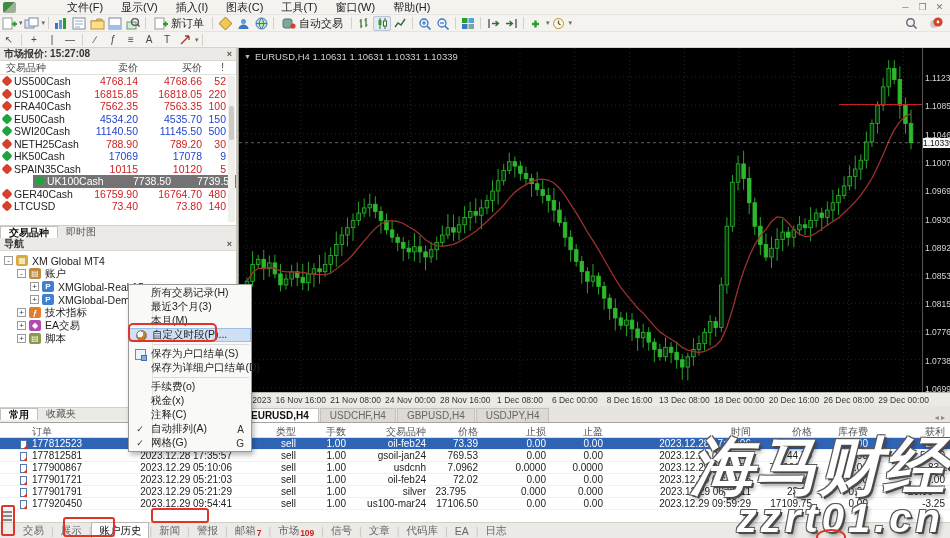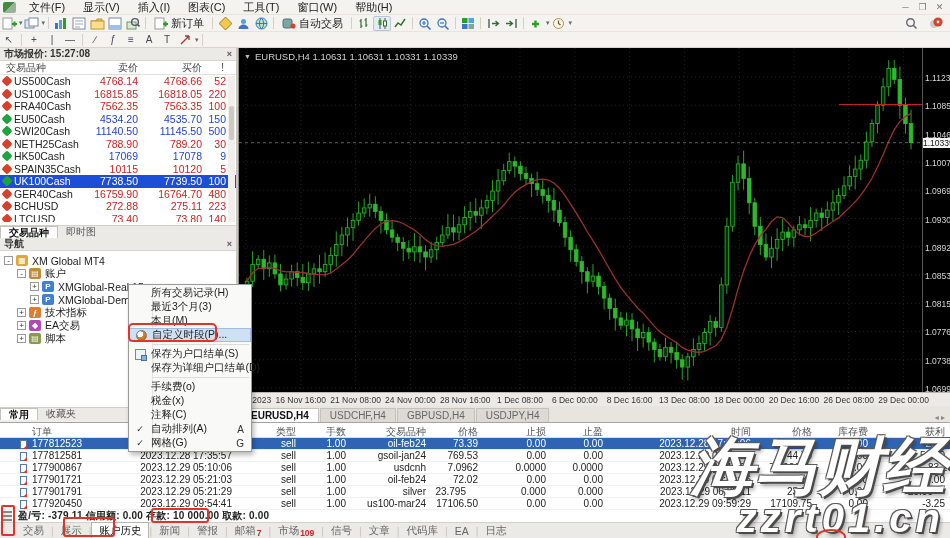--- a/index.html
+++ b/index.html
@@ -1,20 +1,20 @@
 <!DOCTYPE html>
 <html><head>
 <meta charset="utf-8">
 <style>
   *{box-sizing:border-box;margin:0;padding:0;}
   html,body{width:950px;height:538px;overflow:hidden;}
   body{position:relative;font-family:"Liberation Sans","DejaVu Sans",sans-serif;background:#f0eeeb;font-size:11px;color:#222;}
 
   
-  .menubar{position:absolute;left:0;top:0;width:950px;height:14px;background:#f5f3f0;display:flex;align-items:center;z-index:5;}
+  .menubar{position:absolute;left:0;top:0;width:950px;height:14px;background:#f5f3f0;display:flex;align-items:center;z-index:5;gap:38px;}
   .appicon{width:13px;height:11px;margin:0 4px 0 3px;background:linear-gradient(135deg,#3f8e3f 50%,#9ab29a 50%);border-radius:2px;}
   .menu-item{padding:0 9px;font-size:11px;line-height:14px;color:#222;cursor:default;}
   .winctl{margin-left:auto;display:flex;align-items:center;gap:4px;padding-right:4px;color:#777;font-size:9px;}
   .winctl span{width:13px;text-align:center;}
 
   .toolbar{position:absolute;left:0;width:950px;background:#f5f3f0;display:flex;align-items:center;z-index:5;}
   #tb1{top:14px;height:17px;border-top:1px solid #e7e4e0;}
   #tb2{top:31px;height:17px;border-top:1px solid #e7e4e0;border-bottom:1px solid #d7d3cd;}
   .tsep{width:1px;height:12px;background:#d3cfc9;margin:0 3px;flex:0 0 auto;}
   .ti{height:15px;min-width:18px;display:inline-flex;align-items:center;justify-content:center;font-size:10px;color:#445;flex:0 0 auto;position:relative;border-radius:2px;}
@@ -30,21 +30,21 @@
   .panel-x{margin-left:auto;color:#555;font-size:9px;}
   #mw{position:absolute;left:0;top:48px;width:238px;height:190px;background:#fff;border-right:2px solid #c9c5bf;z-index:4;}
   .mw-head{display:flex;height:14px;border-bottom:1px solid #e2e0dc;color:#444;font-size:10px;align-items:center;}
   .mw-row{display:flex;height:12.5px;align-items:center;font-size:10.5px;position:relative;}
   .mw-row .sym{flex:0 0 92px;display:flex;align-items:center;gap:3px;overflow:hidden;white-space:nowrap;}
   .mw-row .bid{flex:0 0 46px;text-align:right;}
   .mw-row .ask{flex:0 0 64px;text-align:right;}
   .mw-row .warn{flex:1 1 auto;text-align:right;padding-right:10px;}
   .mw-row.red .bid,.mw-row.red .ask,.mw-row.red .warn{color:#cc2222;}
   .mw-row.blue .bid,.mw-row.blue .ask,.mw-row.blue .warn{color:#2244cc;}
-  .mw-row.sel{background:#1d4ed8;color:#fff;}
+  .mw-row.sel{background:#737373;color:#fff;margin-left:33px;}
   .mw-row.sel .bid,.mw-row.sel .ask,.mw-row.sel .warn{color:#fff;}
   .dmark{width:8px;height:8px;border-radius:2px;transform:rotate(45deg);flex:0 0 8px;margin-left:3px;display:flex;align-items:center;justify-content:center;}
   .dmark.up{background:#1fa33c;} .dmark.down{background:#d8402e;}
   .mw-tabs,.nav-tabs{position:absolute;left:0;bottom:0;width:100%;height:13px;background:#eceae6;border-top:1px solid #d2cec8;display:flex;font-size:10px;color:#555;}
   .ptab{padding:0 8px;display:flex;align-items:center;}
   .ptab.active{background:#fff;border:1px solid #c6c2bb;border-bottom:none;color:#111;font-weight:bold;}
   #mw-scroll{position:absolute;right:1px;top:28px;width:7px;height:146px;background:#f1efec;}
   #mw-thumb{position:absolute;left:1px;top:30px;width:5px;height:34px;background:#cdc9c3;border-radius:2px;}
 
   #nav{position:absolute;left:0;top:238px;width:238px;height:182px;background:#fff;border-right:2px solid #c9c5bf;z-index:4;}
@@ -411,29 +411,20 @@
         <span class="warn">100</span>
       </div>
       <div class="mw-row red">
         <span class="sym">
           <span class="dmark down"></span>
           <span>GER40Cash</span>
         </span>
         <span class="bid">16759.90</span>
         <span class="ask">16764.70</span>
         <span class="warn">480</span>
-      </div>
-      <div class="mw-row red">
-        <span class="sym">
-          <span class="dmark down"></span>
-          <span>BCHUSD</span>
-        </span>
-        <span class="bid">272.88</span>
-        <span class="ask">275.11</span>
-        <span class="warn">223</span>
       </div>
       <div class="mw-row red">
         <span class="sym">
           <span class="dmark down"></span>
           <span>LTCUSD</span>
         </span>
         <span class="bid">73.40</span>
         <span class="ask">73.80</span>
         <span class="warn">140</span>
       </div>
@@ -921,21 +912,20 @@
         <span class="t-cell" style="left: 346px; width: 80px; text-align: right; top: 0px;">us100-mar24</span>
         <span class="t-cell" style="left: 428px; width: 50px; text-align: right; top: 0px;">17106.50</span>
         <span class="t-cell" style="left: 488px; width: 58px; text-align: right; top: 0px;">0.00</span>
         <span class="t-cell" style="left: 548px; width: 55px; text-align: right; top: 0px;">0.00</span>
         <span class="t-cell" style="left: 631px; width: 120px; text-align: right; top: 0px;">2023.12.29 09:59:29</span>
         <span class="t-cell" style="left: 757px; width: 55px; text-align: right; top: 0px;">17109.75</span>
         <span class="t-cell" style="left: 818px; width: 50px; text-align: right; top: 0px;">0.00</span>
         <span class="t-cell" style="left: 877px; width: 68px; text-align: right; top: 0px;">-3.25</span>
       </div>
     </div>
-  <div id="t-summary">盈/亏: -379.11   信用额: 0.00   存款: 10 000.00   取款: 0.00</div>
   <div id="corner-ico"></div>
   <div id="t-tabs">
       <span class="btab">
         <span>交易</span>
       </span>
       <span class="btab-sep">|</span>
       <span class="btab">
         <span>展示</span>
       </span>
       <span class="btab-sep">|</span>

